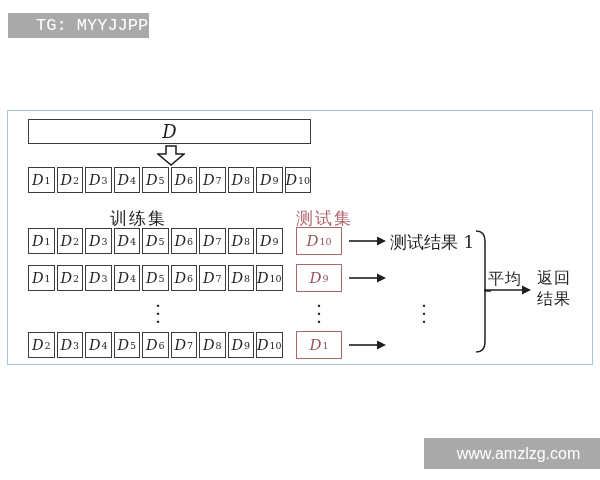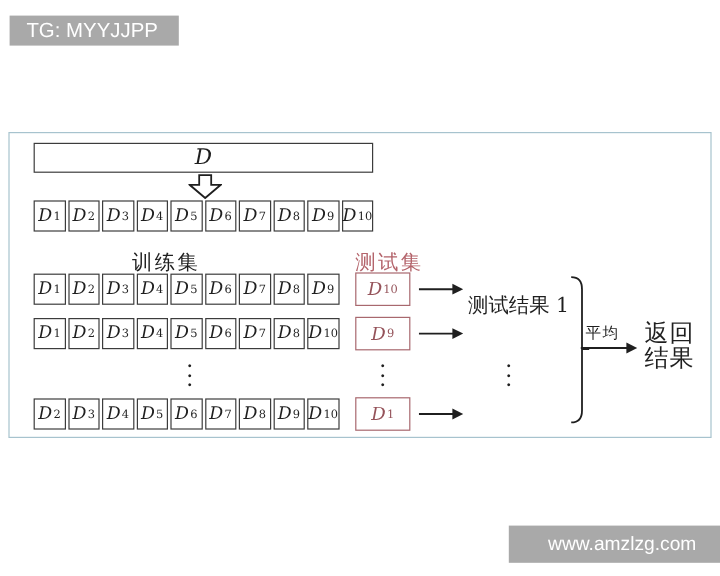--- a/index.html
+++ b/index.html
@@ -8,21 +8,21 @@
     --test-label:#b4646b; --ink:#1f1f1f;
   }
   *{margin:0;padding:0;box-sizing:border-box;}
   html,body{width:600px;height:480px;}
   body{position:relative;background:#ffffff;overflow:hidden;
        font-family:"DejaVu Serif","Liberation Serif",serif;color:var(--ink);}
 
   .badge{position:absolute;background:var(--badge-bg);color:var(--badge-text);
          font-family:"Liberation Sans","DejaVu Sans",sans-serif;
          display:flex;align-items:center;}
-  .badge-top{left:8px;top:13px;width:141px;height:25px;font-size:17px;padding-left:14px;}
+  .badge-top{left:8px;top:13px;width:141px;height:25px;font-size:17px;padding-left:28px;font-family:Liberation Mono, monospace;}
   .badge-bottom{left:424px;top:438px;width:189px;height:31px;font-size:16px;justify-content:center;}
 
   .frame{position:absolute;left:7px;top:110px;width:586px;height:255px;
          border:1.5px solid var(--frame-border);background:#ffffff;}
 
   .d-box{position:absolute;left:20px;top:8px;width:283px;height:25px;
          border:1.6px solid var(--box-border);display:flex;align-items:center;justify-content:center;
          font-style:italic;font-size:18px;}
 
   .icon-abs{position:absolute;}
@@ -35,28 +35,28 @@
 
   .zone-label{position:absolute;font-size:17px;letter-spacing:2px;white-space:nowrap;}
   .zone-label.red{color:var(--test-label);}
 
   .fold-row{position:absolute;left:0;width:100%;height:27px;}
   .fold-row .cells{left:20px;top:0;}
   .test-box{position:absolute;left:288px;top:-1px;width:46px;height:28px;
             border:1.7px solid var(--test-border);color:var(--test-text);
             display:flex;align-items:center;justify-content:center;font-size:15px;background:#fff;}
   .fold-arrow{position:absolute;left:341px;top:7px;}
-  .result-label{position:absolute;left:382px;top:3px;font-size:17px;white-space:nowrap;margin-top:12px;}
+  .result-label{position:absolute;left:382px;top:3px;font-size:17px;white-space:nowrap;}
 
   .vdots{position:absolute;width:20px;text-align:center;font-size:13px;font-weight:bold;
          line-height:8px;color:var(--ink);}
   .vdots div{height:8px;}
 
-  .avg-label{position:absolute;left:480px;top:158px;font-size:13px;letter-spacing:1px;}
-  .return-label{position:absolute;left:529px;top:156px;font-size:20px;line-height:21px;letter-spacing:1px;}
+  .avg-label{position:absolute;left:480px;top:158px;font-size:16px;letter-spacing:1px;}
+  .return-label{position:absolute;left:529px;top:156px;font-size:16px;line-height:21px;letter-spacing:1px;}
 
   svg .stroke{stroke:var(--ink);stroke-width:1.6;fill:none;}
   svg .fillhead{fill:var(--ink);stroke:none;}
   svg .hollow{stroke:var(--ink);stroke-width:1.5;fill:#fff;}
   svg .brace-line{stroke:var(--ink);stroke-width:1.5;fill:none;}
 </style>
 </head>
 <body>
 
 <div class="badge badge-top">TG: MYYJJPP</div>

